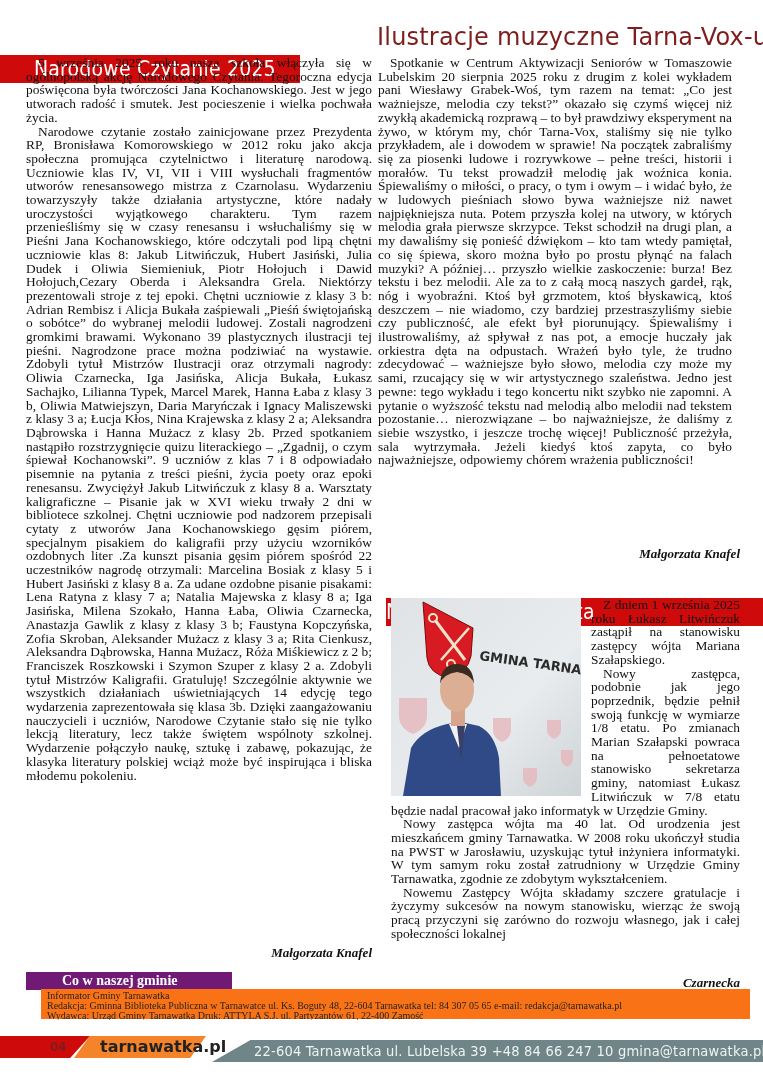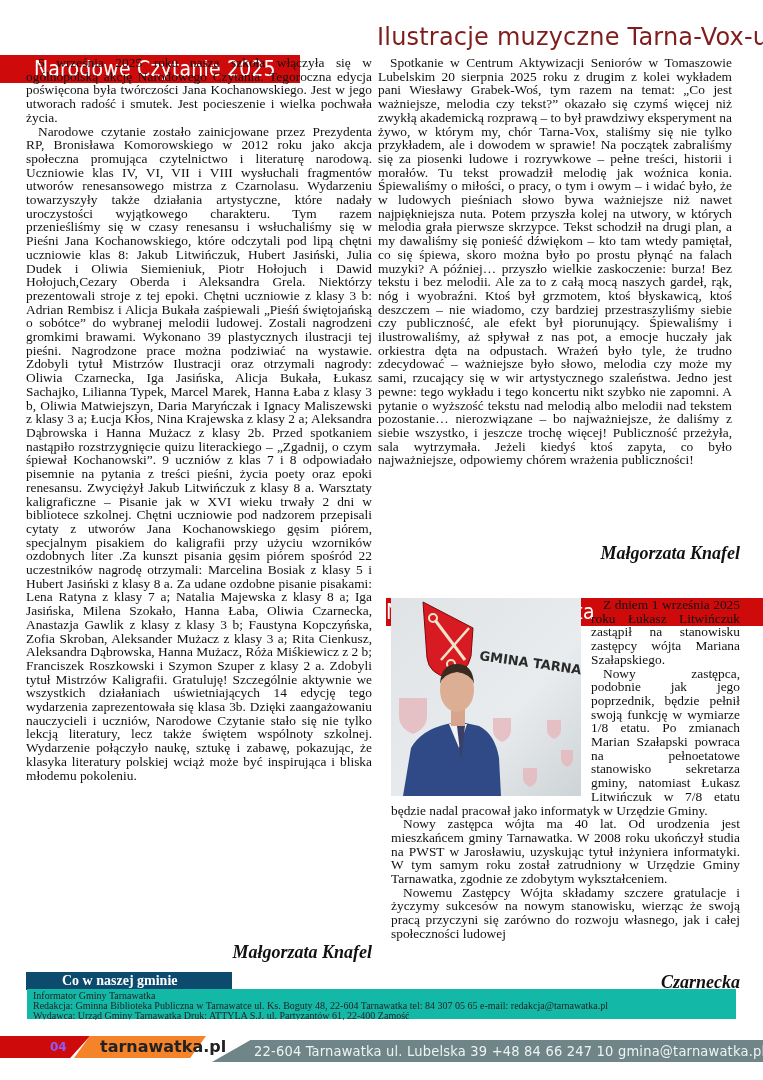--- a/index.html
+++ b/index.html
@@ -8,37 +8,37 @@
   .title-red { background:#cf0a0a; color:#fff; font-family:"DejaVu Sans Condensed","DejaVu Sans","Liberation Sans",sans-serif;
     font-size:21px; height:28px; line-height:28px; letter-spacing:0.2px; white-space:nowrap; overflow:hidden;margin-top:31px; }
   #title-left { position:absolute; left:0; top:24px; width:300px; padding-left:34px; box-sizing:border-box; }
   #title-right { position:absolute; left:377px; top:22px; width:360px; color:#7f1d1d; font-family:"DejaVu Sans","Liberation Sans",sans-serif;
     font-size:24px; height:30px; line-height:30px; white-space:nowrap; letter-spacing:0.2px; }
   #title-wojt { position:absolute; left:386px; top:567px; width:377px; box-sizing:border-box; }
   .body-text { font-size:13.4px; line-height:13.7px; text-align:justify; hyphens:none; }
   .body-text p { margin:0; text-indent:12px; }
   #left-text { position:absolute; left:26px; top:56px; width:346px; }
   #right-text { position:absolute; left:378px; top:56px; width:354px; }
-  .signature { font-weight:bold; font-style:italic; text-align:right; font-size:18px; line-height:15px; }
+  .signature { font-weight:bold; font-style:italic; text-align:right; font-size:13px; line-height:15px; }
   #sig-left { position:absolute; left:26px; top:945px; width:346px; }
   #sig-right { position:absolute; left:386px; top:546px; width:354px; }
   #wojt-block { position:absolute; left:391px; top:598px; width:349px; }
   #wojt-photo { float:left; width:190px; height:198px; margin-right:10px; margin-bottom:2px; position:relative; overflow:hidden;
      background:linear-gradient(100deg,#d9dde0 0%,#e8ebed 40%,#cfd4d7 100%); }
   #wojt-text p { margin:0; text-indent:12px; }
   #sig-wojt { position:absolute; left:386px; top:975px; width:354px; }
   
-  #gmina-tab { position:absolute; left:26px; top:972px; width:206px; height:18px; background:#0c4a6e; color:#fff;
+  #gmina-tab { position:absolute; left:26px; top:972px; width:206px; height:18px; background:#701a75; color:#fff;
      font-weight:bold; font-size:14px; line-height:18px; padding-left:36px; box-sizing:border-box; }
-  #imprint { position:absolute; left:27px; top:989px; width:709px; height:30px; background:#14b8a6; font-size:10px; line-height:9.8px; padding:2px 0 0 6px; box-sizing:border-box; color:#222; }
+  #imprint { position:absolute; left:41px; top:989px; width:709px; height:30px; background:#f97316; font-size:10px; line-height:9.8px; padding:2px 0 0 6px; box-sizing:border-box; color:#222; }
   #imprint div { white-space:nowrap; overflow:hidden; }
   #bottom-bar { position:absolute; left:0; top:1036px; width:763px; height:26px; }
   #page-red { position:absolute; left:0; top:0; width:90px; height:22px; background:#cf0a0a; clip-path:polygon(0 0,100% 0,78% 100%,0 100%); }
   #page-orange { position:absolute; left:74px; top:0; width:132px; height:22px; background:#f4832a; clip-path:polygon(12% 0,100% 0,88% 100%,0 100%); }
-  #page-num { position:absolute; left:50px; top:0; width:30px; height:22px; line-height:22px; color:#8b5cf6; font-family:"DejaVu Sans","Liberation Sans",sans-serif; font-size:12px; font-weight:bold; }
+  #page-num { position:absolute; left:50px; top:0; width:30px; height:22px; line-height:22px; color:#7f1d1d; font-family:"DejaVu Sans","Liberation Sans",sans-serif; font-size:12px; font-weight:bold; }
   #site-url { position:absolute; left:100px; top:0; height:22px; line-height:22px; color:#222; font-family:"DejaVu Sans","Liberation Sans",sans-serif; font-size:16px; font-weight:bold; }
   #contact-bar { position:absolute; left:212px; top:4px; width:551px; height:22px; background:#6f8587; clip-path:polygon(7% 0,100% 0,100% 100%,0 100%); }
   #contact-text { position:absolute; left:254px; top:4px; height:22px; line-height:22px; color:#eef3f3; font-family:"DejaVu Sans Condensed","DejaVu Sans","Liberation Sans",sans-serif; font-size:14.5px; white-space:nowrap; font-weight:200; letter-spacing:0.2px; }
 </style>
 </head>
 <body>
 
 <div id="title-left" class="title-red">Narodowe Czytanie 2025</div>
 <div id="left-text" class="body-text">
   <p>5 września 2025 roku nasza szkoła włączyła się w ogólnopolską akcję Narodowego Czytania. Tegoroczna edycja poświęcona była twórczości Jana Kochanowskiego. Jest w jego utworach radość i smutek. Jest pocieszenie i wielka pochwała życia.</p>
@@ -90,21 +90,21 @@
         <rect x="60" y="108" width="14" height="20" fill="#d6a58b"></rect>
         <ellipse cx="66" cy="92" rx="17" ry="22" fill="#dcae93"></ellipse>
         <path d="M49 86 Q50 66 66 66 Q82 66 83 86 Q80 76 66 74 Q52 76 49 86Z" fill="#3a2a20"></path>
       </g>
     </svg>
   </div>
   <div id="wojt-text">
     <p>Z dniem 1 września 2025 roku Łukasz Litwińczuk zastąpił na stanowisku zastępcy wójta Mariana Szałapskiego.</p>
     <p>Nowy zastępca, podobnie jak jego poprzednik, będzie pełnił swoją funkcję w wymiarze 1/8 etatu. Po zmianach Marian Szałapski powraca na pełnoetatowe stanowisko sekretarza gminy, natomiast Łukasz Litwińczuk w 7/8 etatu będzie nadal pracował jako informatyk w Urzędzie Gminy.</p>
     <p>Nowy zastępca wójta ma 40 lat. Od urodzenia jest mieszkańcem gminy Tarnawatka. W 2008 roku ukończył studia na PWST w Jarosławiu, uzyskując tytuł inżyniera informatyki. W tym samym roku został zatrudniony w Urzędzie Gminy Tarnawatka, zgodnie ze zdobytym wykształceniem.</p>
-    <p>Nowemu Zastępcy Wójta składamy szczere gratulacje i życzymy sukcesów na nowym stanowisku, wierząc że swoją pracą przyczyni się zarówno do rozwoju własnego, jak i całej społeczności ludowej</p>
+    <p>Nowemu Zastępcy Wójta składamy szczere gratulacje i życzymy sukcesów na nowym stanowisku, wierząc że swoją pracą przyczyni się zarówno do rozwoju własnego, jak i całej społeczności lokalnej</p>
   </div>
 </div>
 <div id="sig-wojt" class="signature">Czarnecka</div>
 
 <div id="gmina-tab">Co w naszej gminie</div>
 <div id="imprint">
   <div>Informator Gminy Tarnawatka</div>
   <div>Redakcja:  Gminna Biblioteka Publiczna w Tarnawatce  ul. Ks. Boguty 48, 22-604 Tarnawatka  tel: 84 307 05 65 e-mail: redakcja@tarnawatka.pl</div>
   <div>Wydawca: Urząd Gminy Tarnawatka   Druk: ATTYLA S.J.  ul. Partyzantów 61, 22-400 Zamość</div>
 </div>

